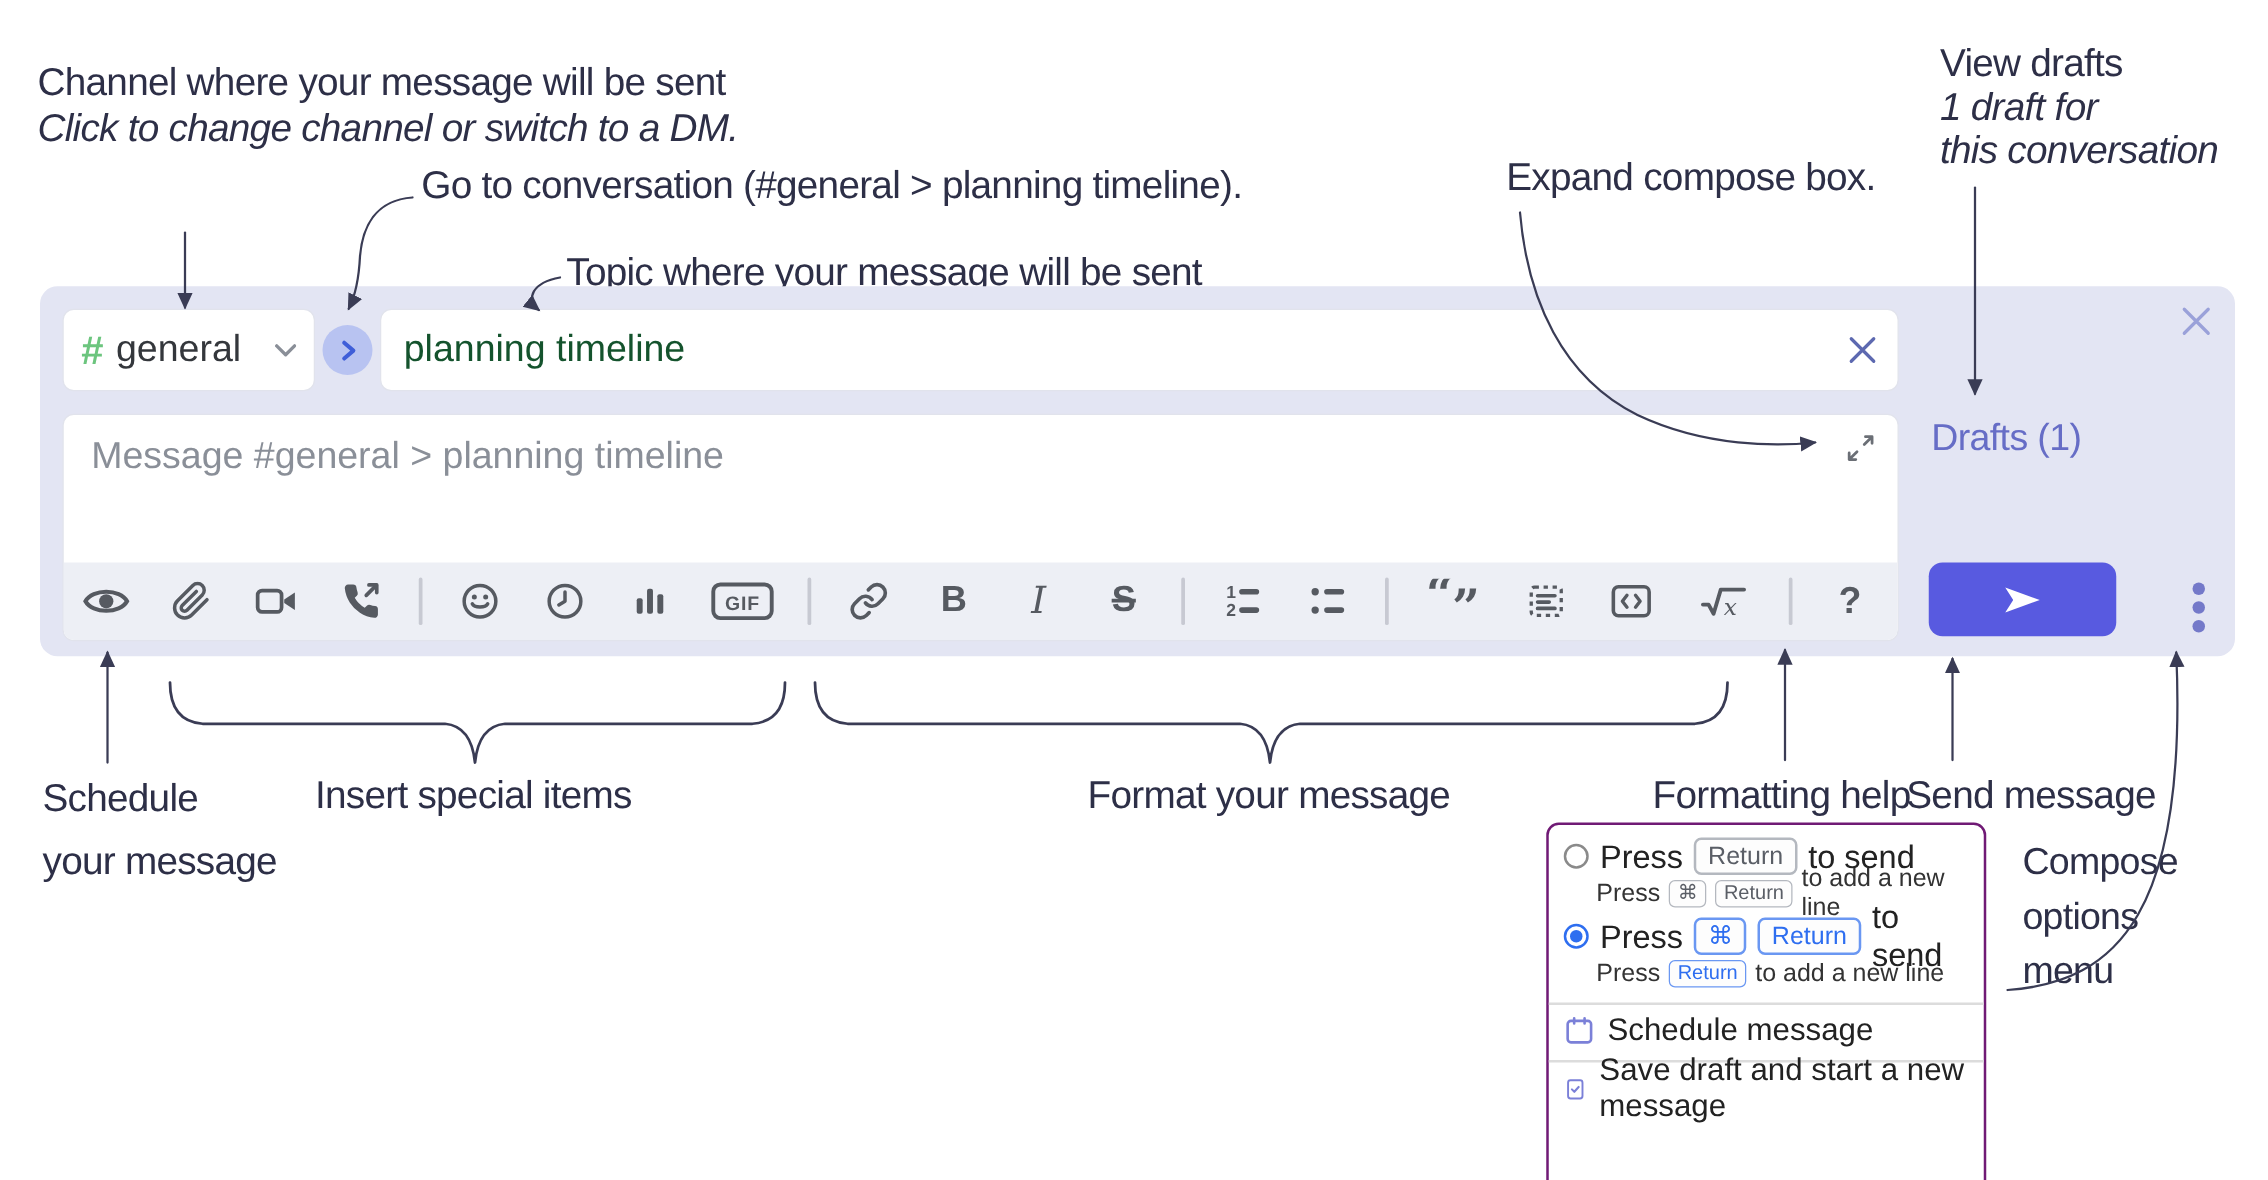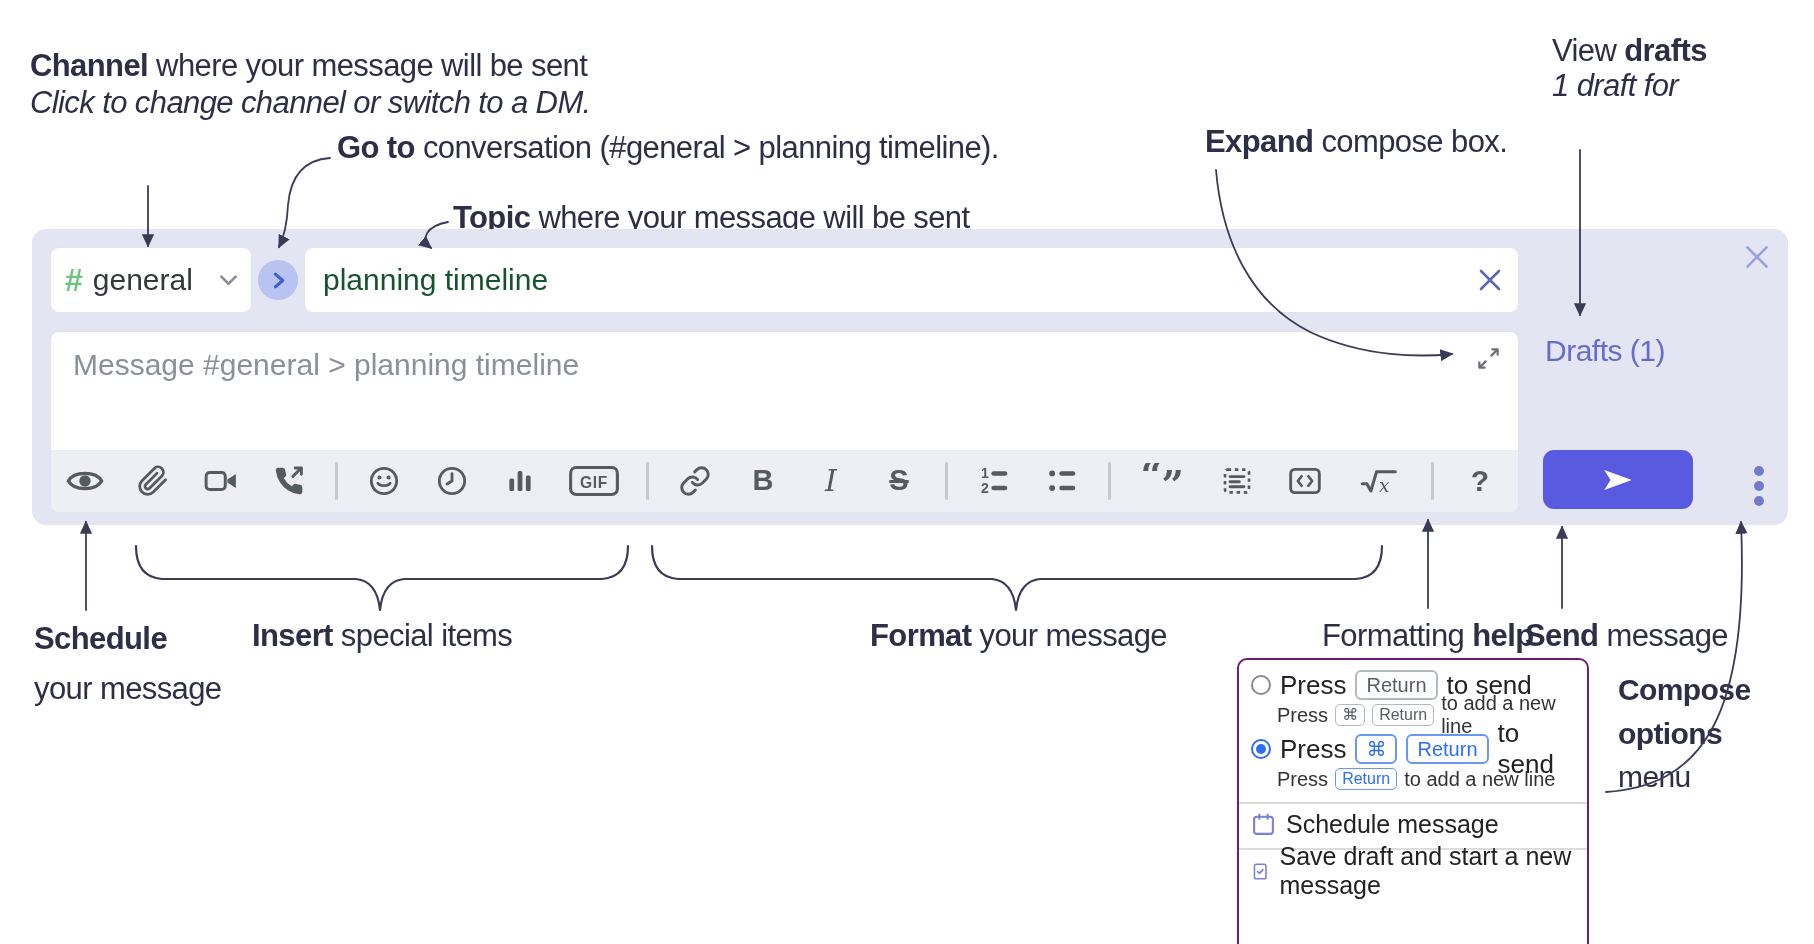--- a/index.html
+++ b/index.html
@@ -1,20 +1,20 @@
 <!DOCTYPE html>
 <html><head>
 <meta charset="utf-8">
 <style>
   html,body{margin:0;padding:0;background:#fff;}
   .canvas{position:relative;width:1814px;height:944px;background:#ffffff;
     font-family:"Liberation Sans",sans-serif;color:#2d2f47;overflow:hidden;}
   
   .ann{position:absolute;font-size:31px;letter-spacing:-0.6px;line-height:1.18;color:#2d2f47;white-space:nowrap;}
-  .ann b{font-weight:700;}
+  .ann b{font-weight:400;}
   .ann i{font-style:italic;}
   
   .panel{position:absolute;left:32px;top:229px;width:1756px;height:296px;background:#e3e5f3;border-radius:14px;}
   .row1{position:absolute;left:18px;top:18px;width:1469px;height:66px;display:flex;align-items:center;gap:6px;}
   .chanbox{height:66px;width:202px;background:#fff;border:1px solid #e1e3ec;border-radius:9px;
     display:flex;align-items:center;padding:0 14px;box-sizing:border-box;gap:10px;cursor:pointer;}
   .hash{color:#6cc57e;font-weight:700;font-size:32px;line-height:1;}
   .channame{font-size:30px;color:#34373c;flex:1;}
   .circlebtn{width:40px;height:40px;border-radius:50%;background:#b8c3f1;flex:0 0 auto;
     display:flex;align-items:center;justify-content:center;}
@@ -73,20 +73,21 @@
   </div>
   <div class="ann" style="left:453px;top:200px;">
     <b>Topic</b><span> where your message will be sent</span>
   </div>
   <div class="ann" style="left:1205px;top:124px;">
     <b>Expand</b><span> compose box.</span>
   </div>
   <div class="ann" style="left:1552px;top:34px;line-height:1.12;">
     <div><span>View </span><b>drafts</b></div>
     <div><i>1 draft for</i></div>
+    <div><i>this conversation</i></div>
   </div>
 
   <div class="panel">
     <div class="row1">
       <div class="chanbox">
         <span class="hash">#</span>
         <span class="channame">general</span>
         <svg width="17" height="11" viewBox="0 0 15 10">
           <polyline points="1,1.5 7.5,8 14,1.5" fill="none" stroke="#8a8f98" stroke-width="2.4" stroke-linecap="round" stroke-linejoin="round"></polyline>
         </svg>

